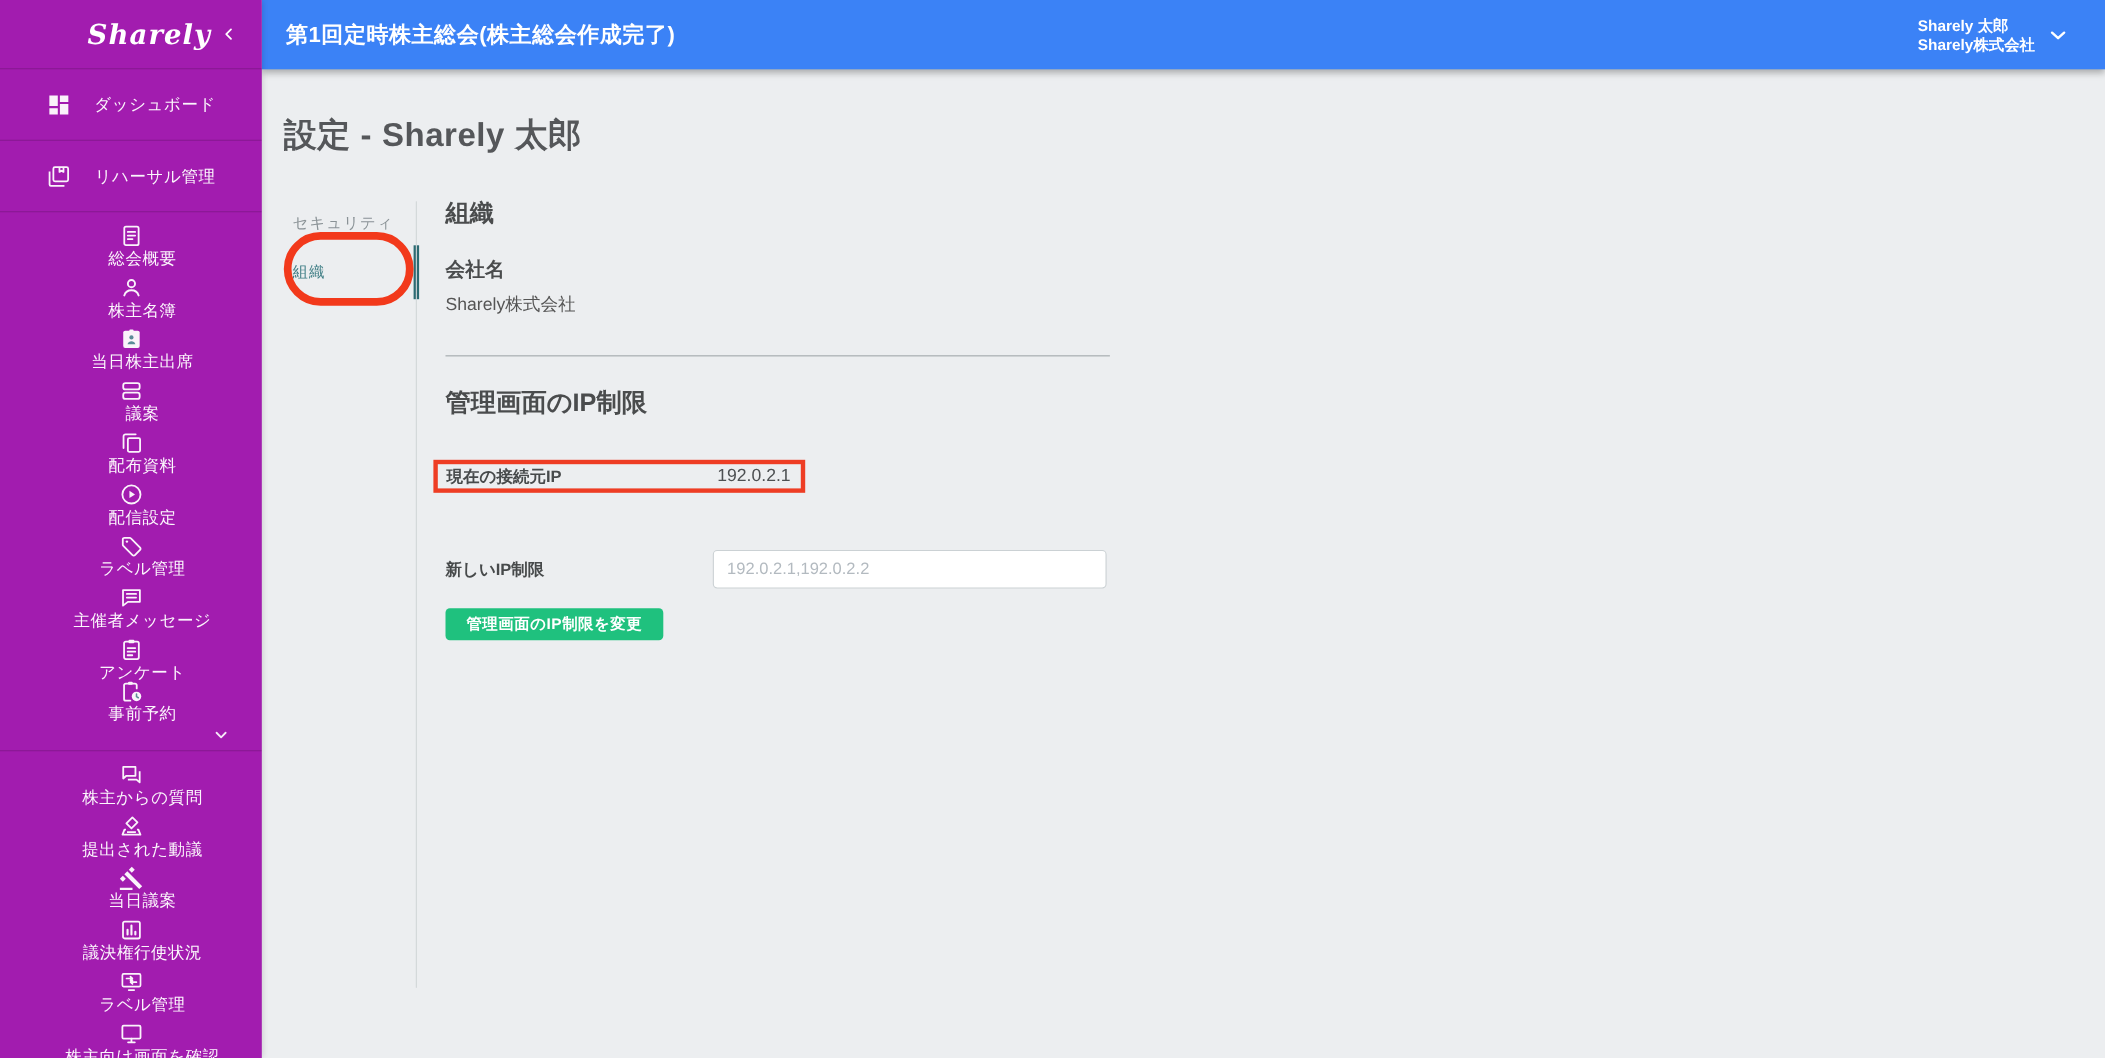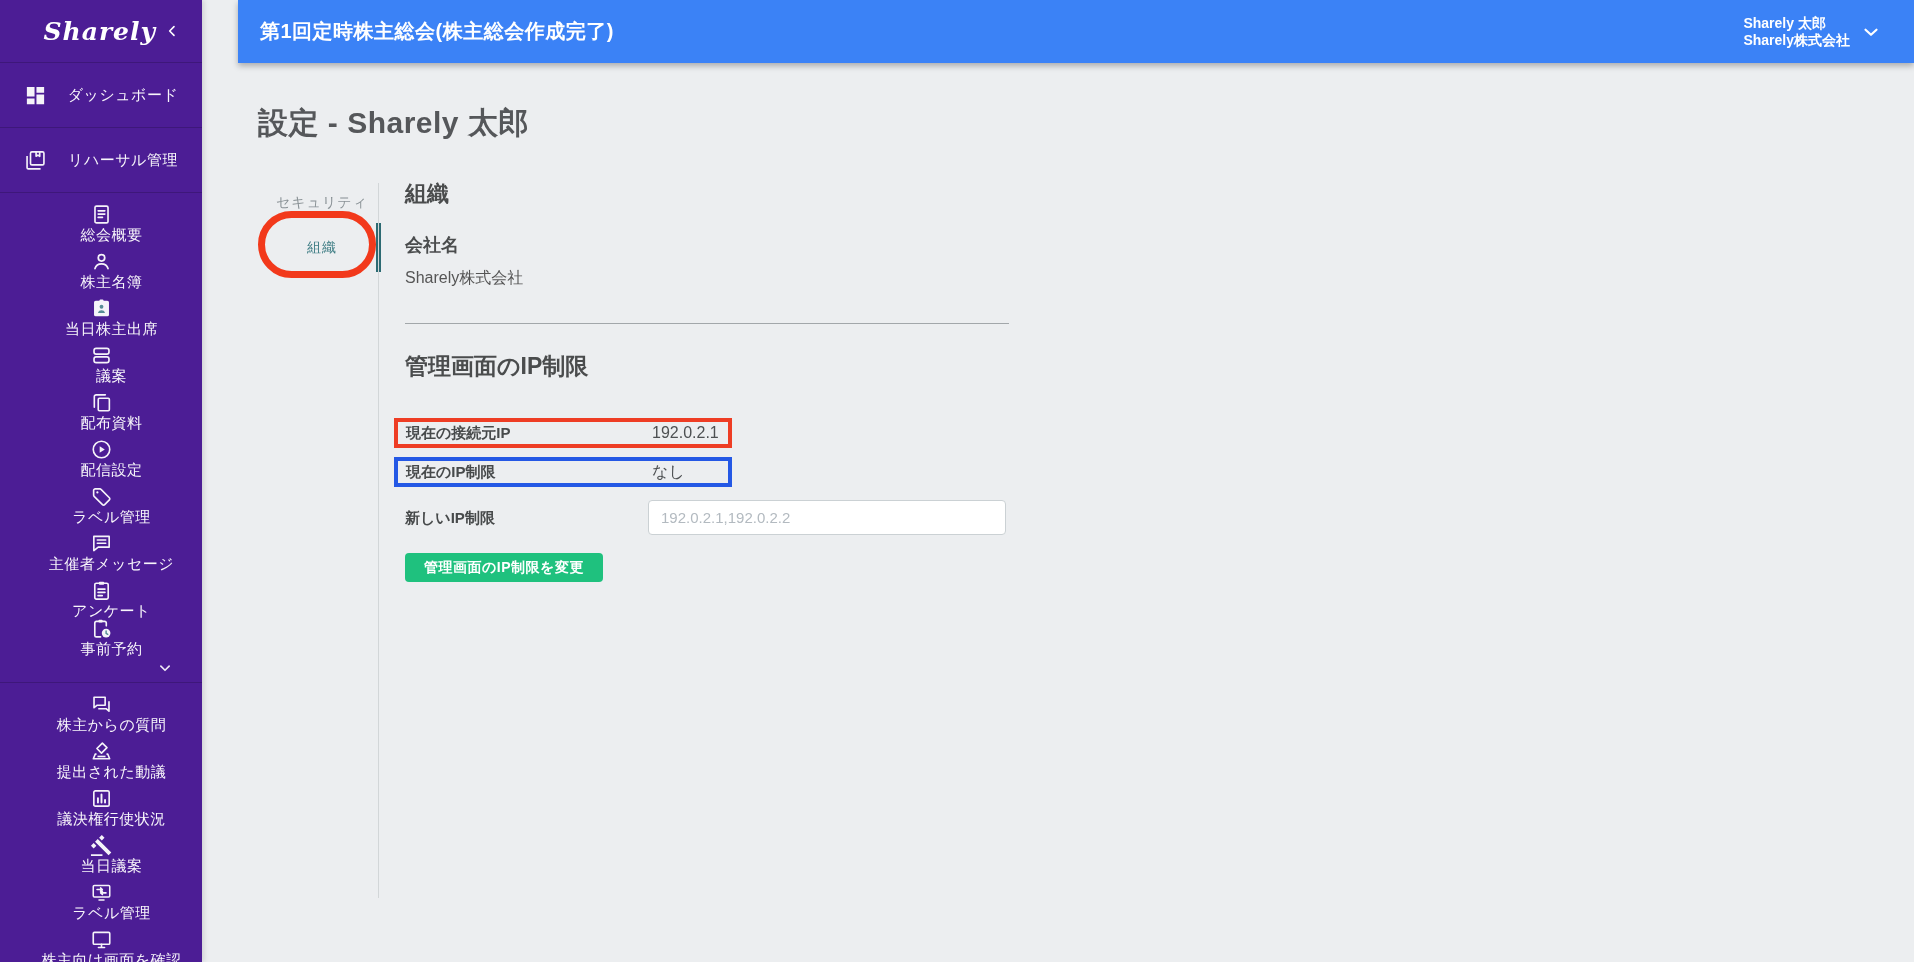--- a/index.html
+++ b/index.html
@@ -10,21 +10,21 @@
   
   .header { position:absolute; left:238px; top:0; right:0; height:63px; background:#3b82f6;
             display:flex; align-items:center; box-shadow:0 3px 6px rgba(0,0,0,.28); z-index:2; }
   .header-title { color:#fff; font-size:20px; font-weight:bold; padding-left:22px; letter-spacing:.5px; }
   .user-block { position:absolute; right:32px; top:0; height:63px; display:flex; align-items:center; gap:10px; cursor:pointer; }
   .user-lines { color:#fff; font-size:14px; font-weight:bold; line-height:17px; text-align:left; }
   .chev { width:22px; height:22px; color:#fff; }
   .chev svg { width:100%; height:100%; }
 
   
-  .sidebar { position:absolute; left:0; top:0; width:202px; height:962px; background:#4c1d95;
+  .sidebar { position:absolute; left:0; top:0; width:238px; height:962px; background:#a21caf;
              z-index:3; overflow:hidden; box-shadow:2px 0 5px rgba(0,0,0,.12); }
   .logo-row { height:63px; display:flex; align-items:center; justify-content:flex-end;
               padding-right:22px; gap:8px; border-bottom:1px solid rgba(0,0,0,.18); }
   .logo { color:#fff; font-family:"DejaVu Serif","Liberation Serif",serif; font-style:italic;
           font-weight:bold; font-size:25px; letter-spacing:1px; }
   .collapse { width:16px; height:16px; color:#fff; cursor:pointer; }
   .collapse svg { width:100%; height:100%; }
   .nav-group { border-bottom:1px solid rgba(0,0,0,.18); }
   .nav-group:last-child { border-bottom:none; }
   .nav-group.single .nav-item { height:64px; }
@@ -34,21 +34,21 @@
   .nav-icon { width:23px; height:23px; flex:0 0 23px; color:#fff; opacity:.95; }
   .nav-icon svg { width:100%; height:100%; display:block; }
   .nav-label { margin-left:21px; font-size:15px; letter-spacing:.5px; white-space:nowrap; }
   .nav-expand { width:18px; height:18px; margin-left:auto; margin-right:28px; color:#fff; opacity:.9; }
   .nav-expand svg { width:100%; height:100%; }
 
   
   .main { position:absolute; left:238px; top:63px; right:0; bottom:0; background:#eceef0; }
   .page-title { position:absolute; left:20px; top:40px; font-size:30px; font-weight:bold; color:#55575a; letter-spacing:.5px; }
 
-  .tabs { position:absolute; left:0; top:117px; width:168px; text-align:center; }
+  .tabs { position:absolute; left:0; top:117px; width:168px; text-align:left;padding-left:28px; }
   .tab { height:45px; line-height:45px; font-size:14px; letter-spacing:1px; cursor:pointer; }
   .tab.inactive { color:#8a9296; }
   .tab.active { color:#3e7d84; }
   .active-bar { position:absolute; left:138px; top:160px; width:5px; height:49px; background:#2c6a72; }
   .vdivider { position:absolute; left:140px; top:120px; width:1px; height:715px; background:#d2d6d8; }
 
   .content { position:absolute; left:167px; top:117px; width:660px; }
   .content h2 { font-size:22px; line-height:28px; font-weight:bold; color:#4a4c4d; }
   .content h3.sub { margin-top:26px; font-size:18px; line-height:22px; font-weight:bold; color:#4a4c4d; }
   .company-value { margin-top:12px; font-size:16px; line-height:20px; color:#555; }
@@ -226,34 +226,34 @@
               <svg viewBox="0 0 24 24" fill="none" stroke="currentColor" stroke-width="1.7" stroke-linejoin="round">
                 <path d="M12.9 3.2l4.8 4.8-5.7 5.7-4.8-4.8z"></path>
                 <path d="M6.8 14.8H5.4l-1.9 4.8h17l-1.9-4.8h-1.4"></path>
                 <path d="M7.8 17.2h8.4"></path>
               </svg>
             </span>
             <span class="nav-label">提出された動議</span>
           </div>
           <div class="nav-item">
             <span class="nav-icon">
+              <svg viewBox="0 0 24 24" fill="currentColor">
+                <path d="M1 21h12v2H1zM5.245 8.07l2.83-2.827 14.14 14.142-2.828 2.828zM12.317 1l2.828 2.829-2.828 2.828-2.828-2.828zM3.825 9.485l2.828 2.828-2.828 2.829L.997 12.312z"></path>
+              </svg>
+            </span>
+            <span class="nav-label">当日議案</span>
+          </div>
+          <div class="nav-item">
+            <span class="nav-icon">
               <svg viewBox="0 0 24 24" fill="none" stroke="currentColor" stroke-width="1.7">
                 <rect x="4" y="4" width="16" height="16" rx="1.6"></rect>
                 <path d="M8.3 16.2v-4.4M12 16.2V7.8M15.7 16.2v-2.6" stroke-width="2" stroke-linecap="round"></path>
               </svg>
             </span>
             <span class="nav-label">議決権行使状況</span>
-          </div>
-          <div class="nav-item">
-            <span class="nav-icon">
-              <svg viewBox="0 0 24 24" fill="currentColor">
-                <path d="M1 21h12v2H1zM5.245 8.07l2.83-2.827 14.14 14.142-2.828 2.828zM12.317 1l2.828 2.829-2.828 2.828-2.828-2.828zM3.825 9.485l2.828 2.828-2.828 2.829L.997 12.312z"></path>
-              </svg>
-            </span>
-            <span class="nav-label">当日議案</span>
           </div>
           <div class="nav-item">
             <span class="nav-icon">
               <svg viewBox="0 0 24 24" fill="none" stroke="currentColor" stroke-width="1.6" stroke-linecap="round" stroke-linejoin="round">
                 <rect x="3.4" y="4.6" width="17.2" height="12" rx="1.2"></rect>
                 <path d="M7.3 8.9h5.4M11 7.2l1.9 1.7L11 10.6M16.7 12.4h-5.4M13 10.7l-1.9 1.7 1.9 1.7"></path>
                 <path d="M9.4 19.9h5.2"></path>
               </svg>
             </span>
             <span class="nav-label">ラベル管理</span>
@@ -301,24 +301,20 @@
       <h3 class="sub">会社名</h3>
       <div class="company-value">Sharely株式会社</div>
       <hr class="rule">
       <h3 class="ip-heading">管理画面のIP制限</h3>
     </div>
 
     <div class="ip-row row-current-ip">
       <span class="lbl">現在の接続元IP</span>
       <span class="val">192.0.2.1</span>
     </div>
-    <div class="ip-row row-current-restriction">
-      <span class="lbl">現在のIP制限</span>
-      <span class="val">なし</span>
-    </div>
 
     <label class="new-ip-label">新しいIP制限</label>
     <input class="new-ip-input" type="text" placeholder="192.0.2.1,192.0.2.2" style="">
     <button class="submit-btn">管理画面のIP制限を変更</button>
 
     <div class="annot annot-ellipse"></div>
   </main>
 
 </div>
 

